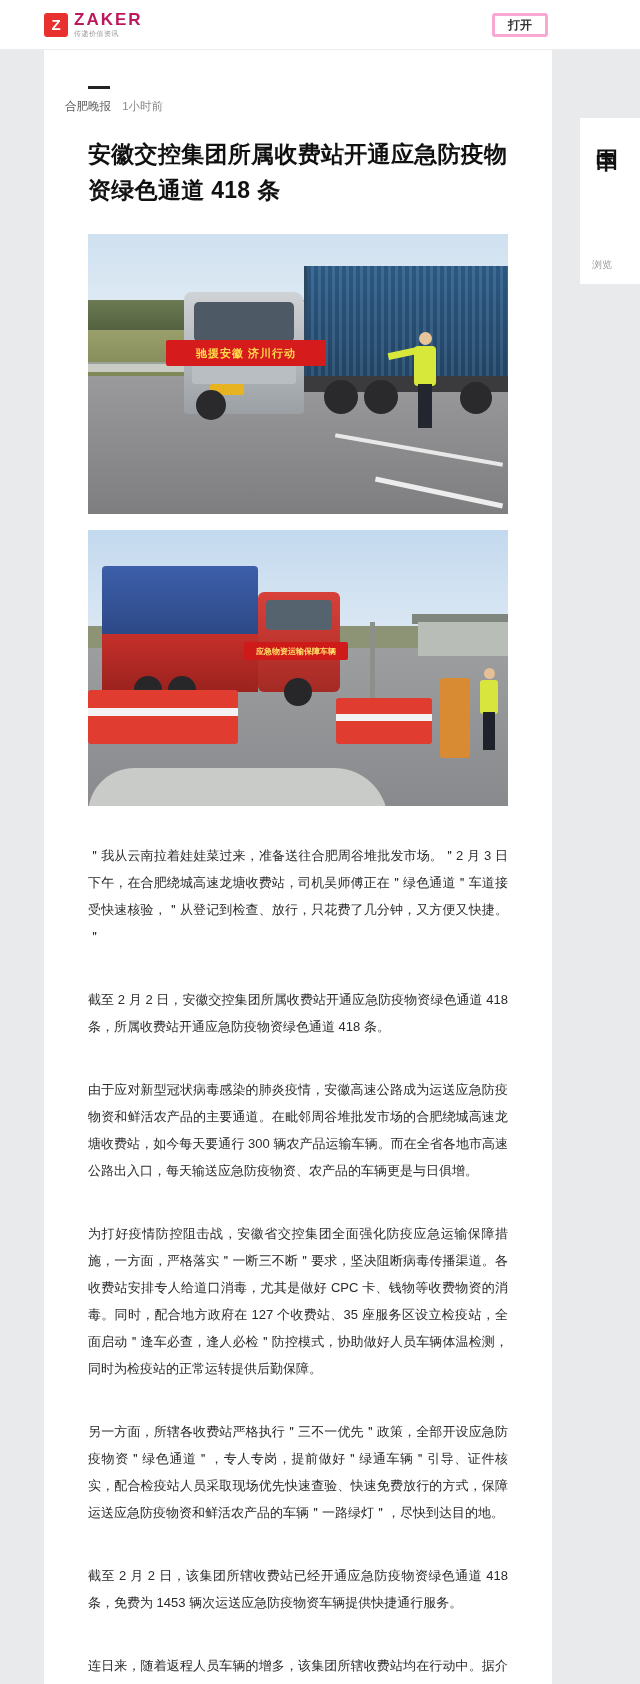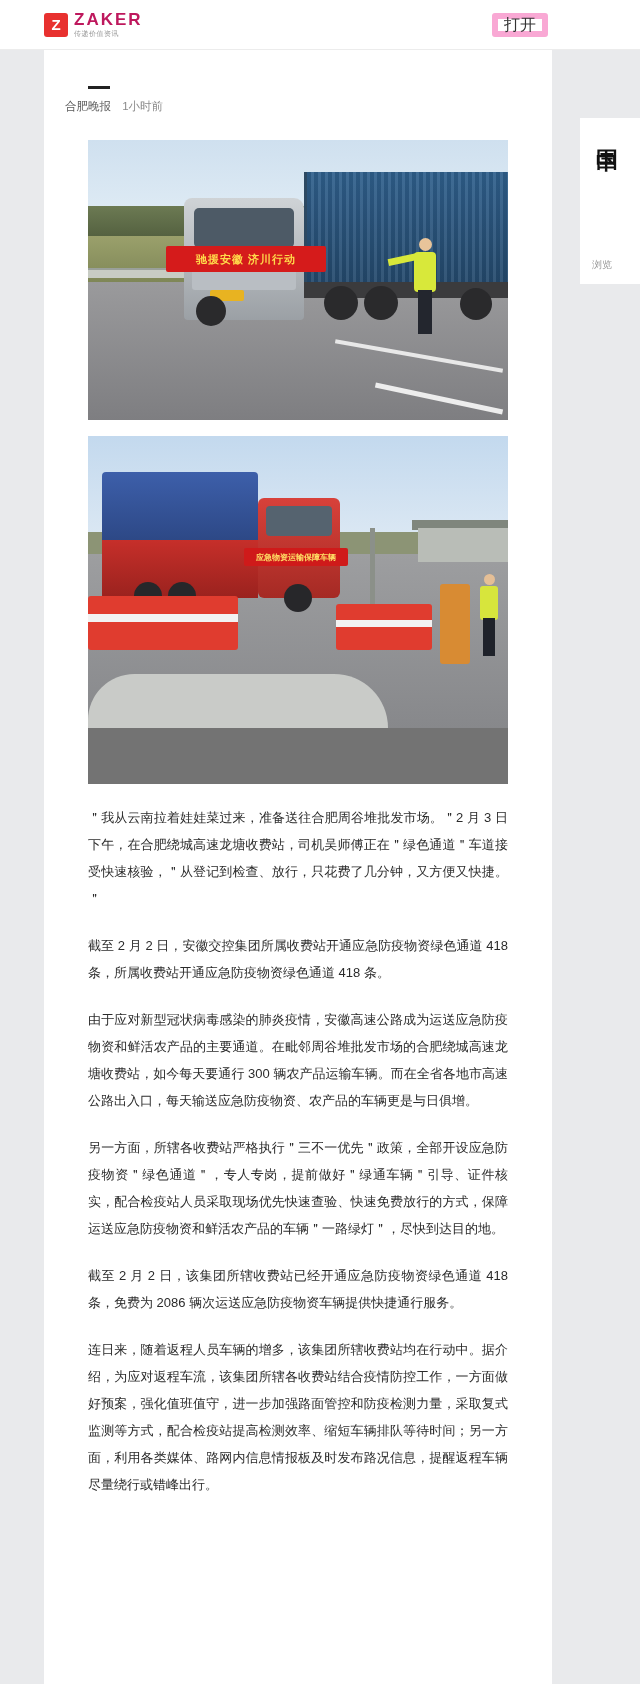--- a/index.html
+++ b/index.html
@@ -57,29 +57,30 @@
     letter-spacing: 0.5px;
     line-height: 10px;
     margin-top: 1px;
   }
   .open-btn {
     position: absolute;
     right: 92px;
     top: 13px;
     width: 56px;
     height: 24px;
-    border: 6px solid #f9a8d4;
+    border: 3px solid #f9a8d4;
     border-radius: 3px;
     background: #fff;
     color: #333;
-    font-size: 16px;
+    font-size: 12px;
     display: flex;
     align-items: center;
     justify-content: center;
     cursor: pointer;
+    font-weight: bold;
   }
   
   .sheet {
     position: absolute;
     top: 50px;
     left: 44px;
     width: 508px;
     min-height: 1634px;
     background: #ffffff;
   }
@@ -102,29 +103,29 @@
     color: #111;
     font-weight: bold;
     letter-spacing: 0.3px;
   }
   .figure {
     margin: 26px 44px 16px 44px;
     width: 420px;
     height: 280px;
     overflow: hidden;
     position: relative;
-    background: #737373;
-  }
-  .figure.second { height: 348px; margin-top: 14px; }
+    background: #7f1d1d;
+  }
+  .figure.second { height: 276px; margin-top: 14px; }
   .body-text { margin: 0 44px; }
   .body-text p {
     font-size: 13px;
     line-height: 27px;
     color: #2b2b2b;
-    margin: 20px 0 0 0;
+    margin: 36px 0 0 0;
     text-align: justify;
   }
   
   .peek {
     position: absolute;
     top: 118px;
     left: 580px;
     width: 78px;
     background: #fff;
     padding: 14px 10px 12px 12px;
@@ -243,20 +244,21 @@
 
   <div class="sheet">
 
     <div class="rule"></div>
 
     <div class="meta">
       <span class="src">合肥晚报</span>
       <span>1小时前</span>
     </div>
 
+    <h1 class="title">安徽交控集团所属收费站开通应急防疫物资绿色通道 418 条</h1>
 
     <div class="figure">
       <div class="ph1-sky"></div>
       <div class="ph1-tree"></div>
       <div class="ph1-grass"></div>
       <div class="ph1-guard"></div>
       <div class="ph1-road"></div>
       <div class="ph1-lane"></div>
       <div class="ph1-lane2"></div>
       <div class="ph1-container"></div>
@@ -300,19 +302,20 @@
       <div class="ph2-worker-head"></div>
       <div class="ph2-worker-body"></div>
       <div class="ph2-worker-legs"></div>
       <div class="ph2-curb"></div>
     </div>
 
     <div class="body-text">
       <p>＂我从云南拉着娃娃菜过来，准备送往合肥周谷堆批发市场。＂2 月 3 日下午，在合肥绕城高速龙塘收费站，司机吴师傅正在＂绿色通道＂车道接受快速核验，＂从登记到检查、放行，只花费了几分钟，又方便又快捷。＂</p>
       <p>截至 2 月 2 日，安徽交控集团所属收费站开通应急防疫物资绿色通道 418 条，所属收费站开通应急防疫物资绿色通道 418 条。</p>
       <p>由于应对新型冠状病毒感染的肺炎疫情，安徽高速公路成为运送应急防疫物资和鲜活农产品的主要通道。在毗邻周谷堆批发市场的合肥绕城高速龙塘收费站，如今每天要通行 300 辆农产品运输车辆。而在全省各地市高速公路出入口，每天输送应急防疫物资、农产品的车辆更是与日俱增。</p>
+      <p>为打好疫情防控阻击战，安徽省交控集团全面强化防疫应急运输保障措施，一方面，严格落实＂一断三不断＂要求，坚决阻断病毒传播渠道。各收费站安排专人给道口消毒，尤其是做好 CPC 卡、钱物等收费物资的消毒。同时，配合地方政府在 127 个收费站、35 座服务区设立检疫站，全面启动＂逢车必查，逢人必检＂防控模式，协助做好人员车辆体温检测，同时为检疫站的正常运转提供后勤保障。</p>
       <p>另一方面，所辖各收费站严格执行＂三不一优先＂政策，全部开设应急防疫物资＂绿色通道＂，专人专岗，提前做好＂绿通车辆＂引导、证件核实，配合检疫站人员采取现场优先快速查验、快速免费放行的方式，保障运送应急防疫物资和鲜活农产品的车辆＂一路绿灯＂，尽快到达目的地。</p>
-      <p>截至 2 月 2 日，该集团所辖收费站已经开通应急防疫物资绿色通道 418 条，免费为 2086 辆次运送应急防疫物资车辆提供快捷通行服务。</p>
+      <p>截至 2 月 2 日，该集团所辖收费站已经开通应急防疫物资绿色通道 418 条，免费为 1453 辆次运送应急防疫物资车辆提供快捷通行服务。</p>
       <p>连日来，随着返程人员车辆的增多，该集团所辖收费站均在行动中。据介绍，为应对返程车流，该集团所辖各收费站结合疫情防控工作，一方面做好预案，强化值班值守，进一步加强路面管控和防疫检测力量，采取复式监测等方式，配合检疫站提高检测效率、缩短车辆排队等待时间；另一方面，利用各类媒体、路网内信息情报板及时发布路况信息，提醒返程车辆尽量绕行或错峰出行。</p>
     </div>
 
   </div>
 </div>
 
 </body></html>

